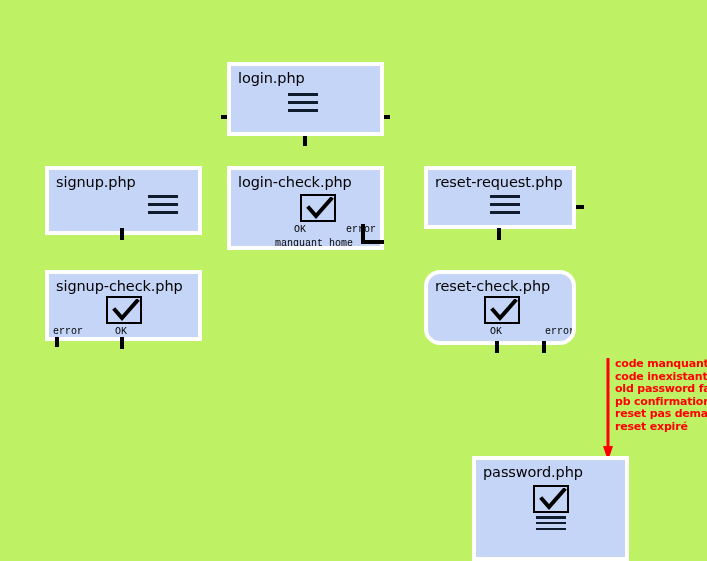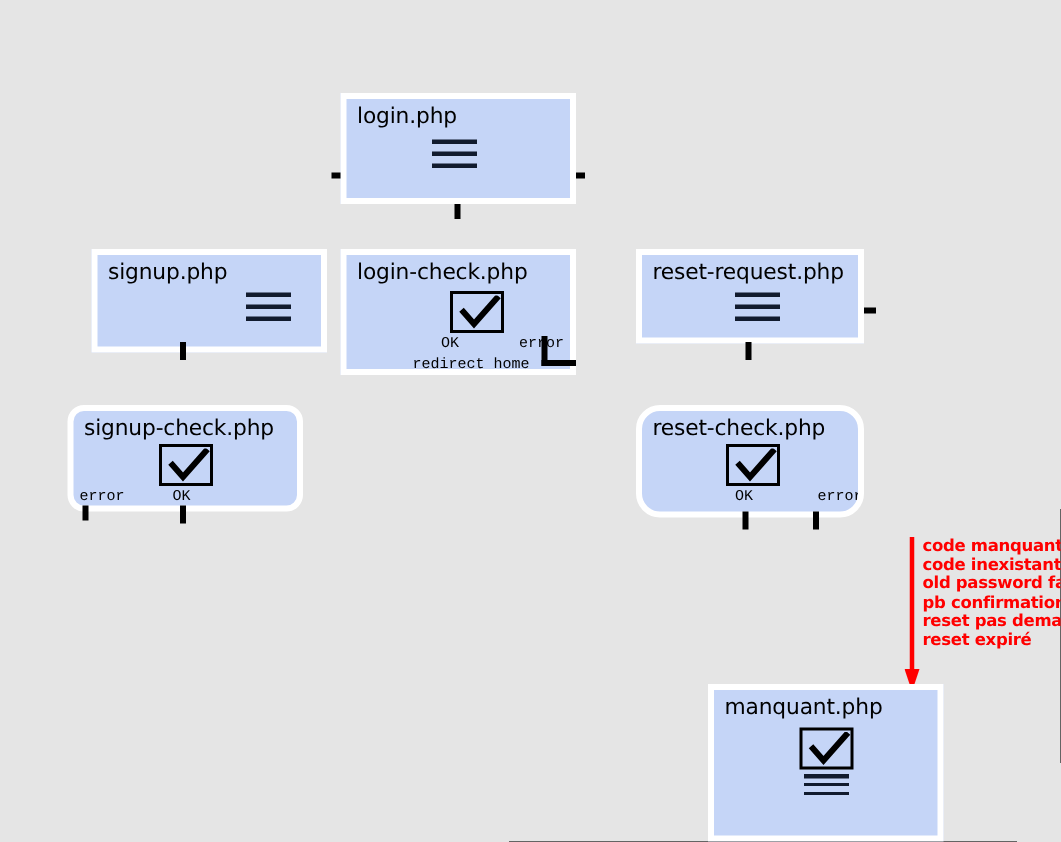--- a/index.html
+++ b/index.html
@@ -13,21 +13,21 @@
     position: relative;
     overflow: hidden;
     font-family: "DejaVu Sans", "Liberation Sans", sans-serif;
   }
 
   #canvas {
     position: absolute;
     left: 0; top: 0;
     width: 707px;
     height: 561px;
-    background: #e5e5e5;
+    background: #bef264;
   }
 
   
   .node {
     position: absolute;
     box-sizing: border-box;
     background: #c5d5f7;
     border: 4px solid #ffffff;
     overflow: hidden;
   }
@@ -151,59 +151,59 @@
         <i></i>
         <i></i>
     </div>
   </div>
 
   <div class="conn-h" style="left:384px; top:115px; width:6px;"></div>
   <div class="conn-h" style="left:221px; top:115px; width:6px;"></div>
 
   <div class="conn-v" style="left:303px; top:136px; height:10px;"></div>
 
-  <div class="node" style="left:45px; top:166px; width:157px; height:69px;margin-left:16px;">
+  <div class="node" style="left:45px; top:166px; width:157px; height:69px;">
     <div class="node-title">signup.php</div>
     <div class="hamburger" style="left:99px; top:25px;">
       <i></i>
         <i></i>
         <i></i>
     </div>
   </div>
   <div class="conn-v" style="left:120px; top:228px; height:12px;"></div>
 
   <div class="node" style="left:227px; top:166px; width:157px; height:84px;">
     <div class="node-title">login-check.php</div>
     <div class="checkmark" style="left:69px; top:24px;">
       <svg width="30" height="24" viewBox="0 0 30 24">
         <path d="M4 11 L11 19 L26 2" stroke="#000000" stroke-width="4" fill="none" stroke-linecap="square"></path>
       </svg>
     </div>
     <div class="slabel" style="left:63px; top:54px;">OK</div>
     <div class="slabel" style="left:115px; top:54px;">error</div>
-    <div class="slabel" style="left:44px; top:68px;">redirect home</div>
+    <div class="slabel" style="left:44px; top:68px;">manquant home</div>
   </div>
 
   <div class="elbow" style="left:361px; top:224px; width:23px; height:20px;">
     <div class="v"></div>
     <div class="h"></div>
   </div>
 
   <div class="node" style="left:424px; top:166px; width:152px; height:63px;">
     <div class="node-title">reset-request.php</div>
     <div class="hamburger" style="left:62px; top:25px;">
       <i></i>
         <i></i>
         <i></i>
     </div>
   </div>
   <div class="conn-h" style="left:576px; top:205px; width:8px;"></div>
   <div class="conn-v" style="left:497px; top:228px; height:12px;"></div>
 
-  <div class="node" style="left:45px; top:270px; width:157px; height:71px;border-radius:11px;">
+  <div class="node" style="left:45px; top:270px; width:157px; height:71px;">
     <div class="node-title">signup-check.php</div>
     <div class="checkmark" style="left:57px; top:22px;">
       <svg width="30" height="24" viewBox="0 0 30 24">
         <path d="M4 11 L11 19 L26 2" stroke="#000000" stroke-width="4" fill="none" stroke-linecap="square"></path>
       </svg>
     </div>
     <div class="slabel" style="left:4px; top:52px;">error</div>
     <div class="slabel" style="left:66px; top:52px;">OK</div>
   </div>
   <div class="conn-v" style="left:55px; top:337px; height:10px;"></div>
@@ -233,21 +233,21 @@
       <div>old password faux</div>
       <div>pb confirmation pw</div>
       <div>reset pas demandé</div>
       <div>reset expiré</div>
     </div>
   </div>
 
 
   <div class="node" style="left:472px; top:456px; width:157px; height:105px;">
     <div class="node-title clipped">reset-</div>
-    <div class="node-title">manquant.php</div>
+    <div class="node-title">password.php</div>
     <div class="checkmark" style="left:57px; top:25px;">
       <svg width="30" height="24" viewBox="0 0 30 24">
         <path d="M4 11 L11 19 L26 2" stroke="#000000" stroke-width="4" fill="none" stroke-linecap="square"></path>
       </svg>
     </div>
     <div class="hamburger" style="left:60px; top:56px; height:14px;">
       <i style="height:2.5px"></i>
         <i style="height:2.5px"></i>
         <i style="height:2.5px"></i>
     </div>

